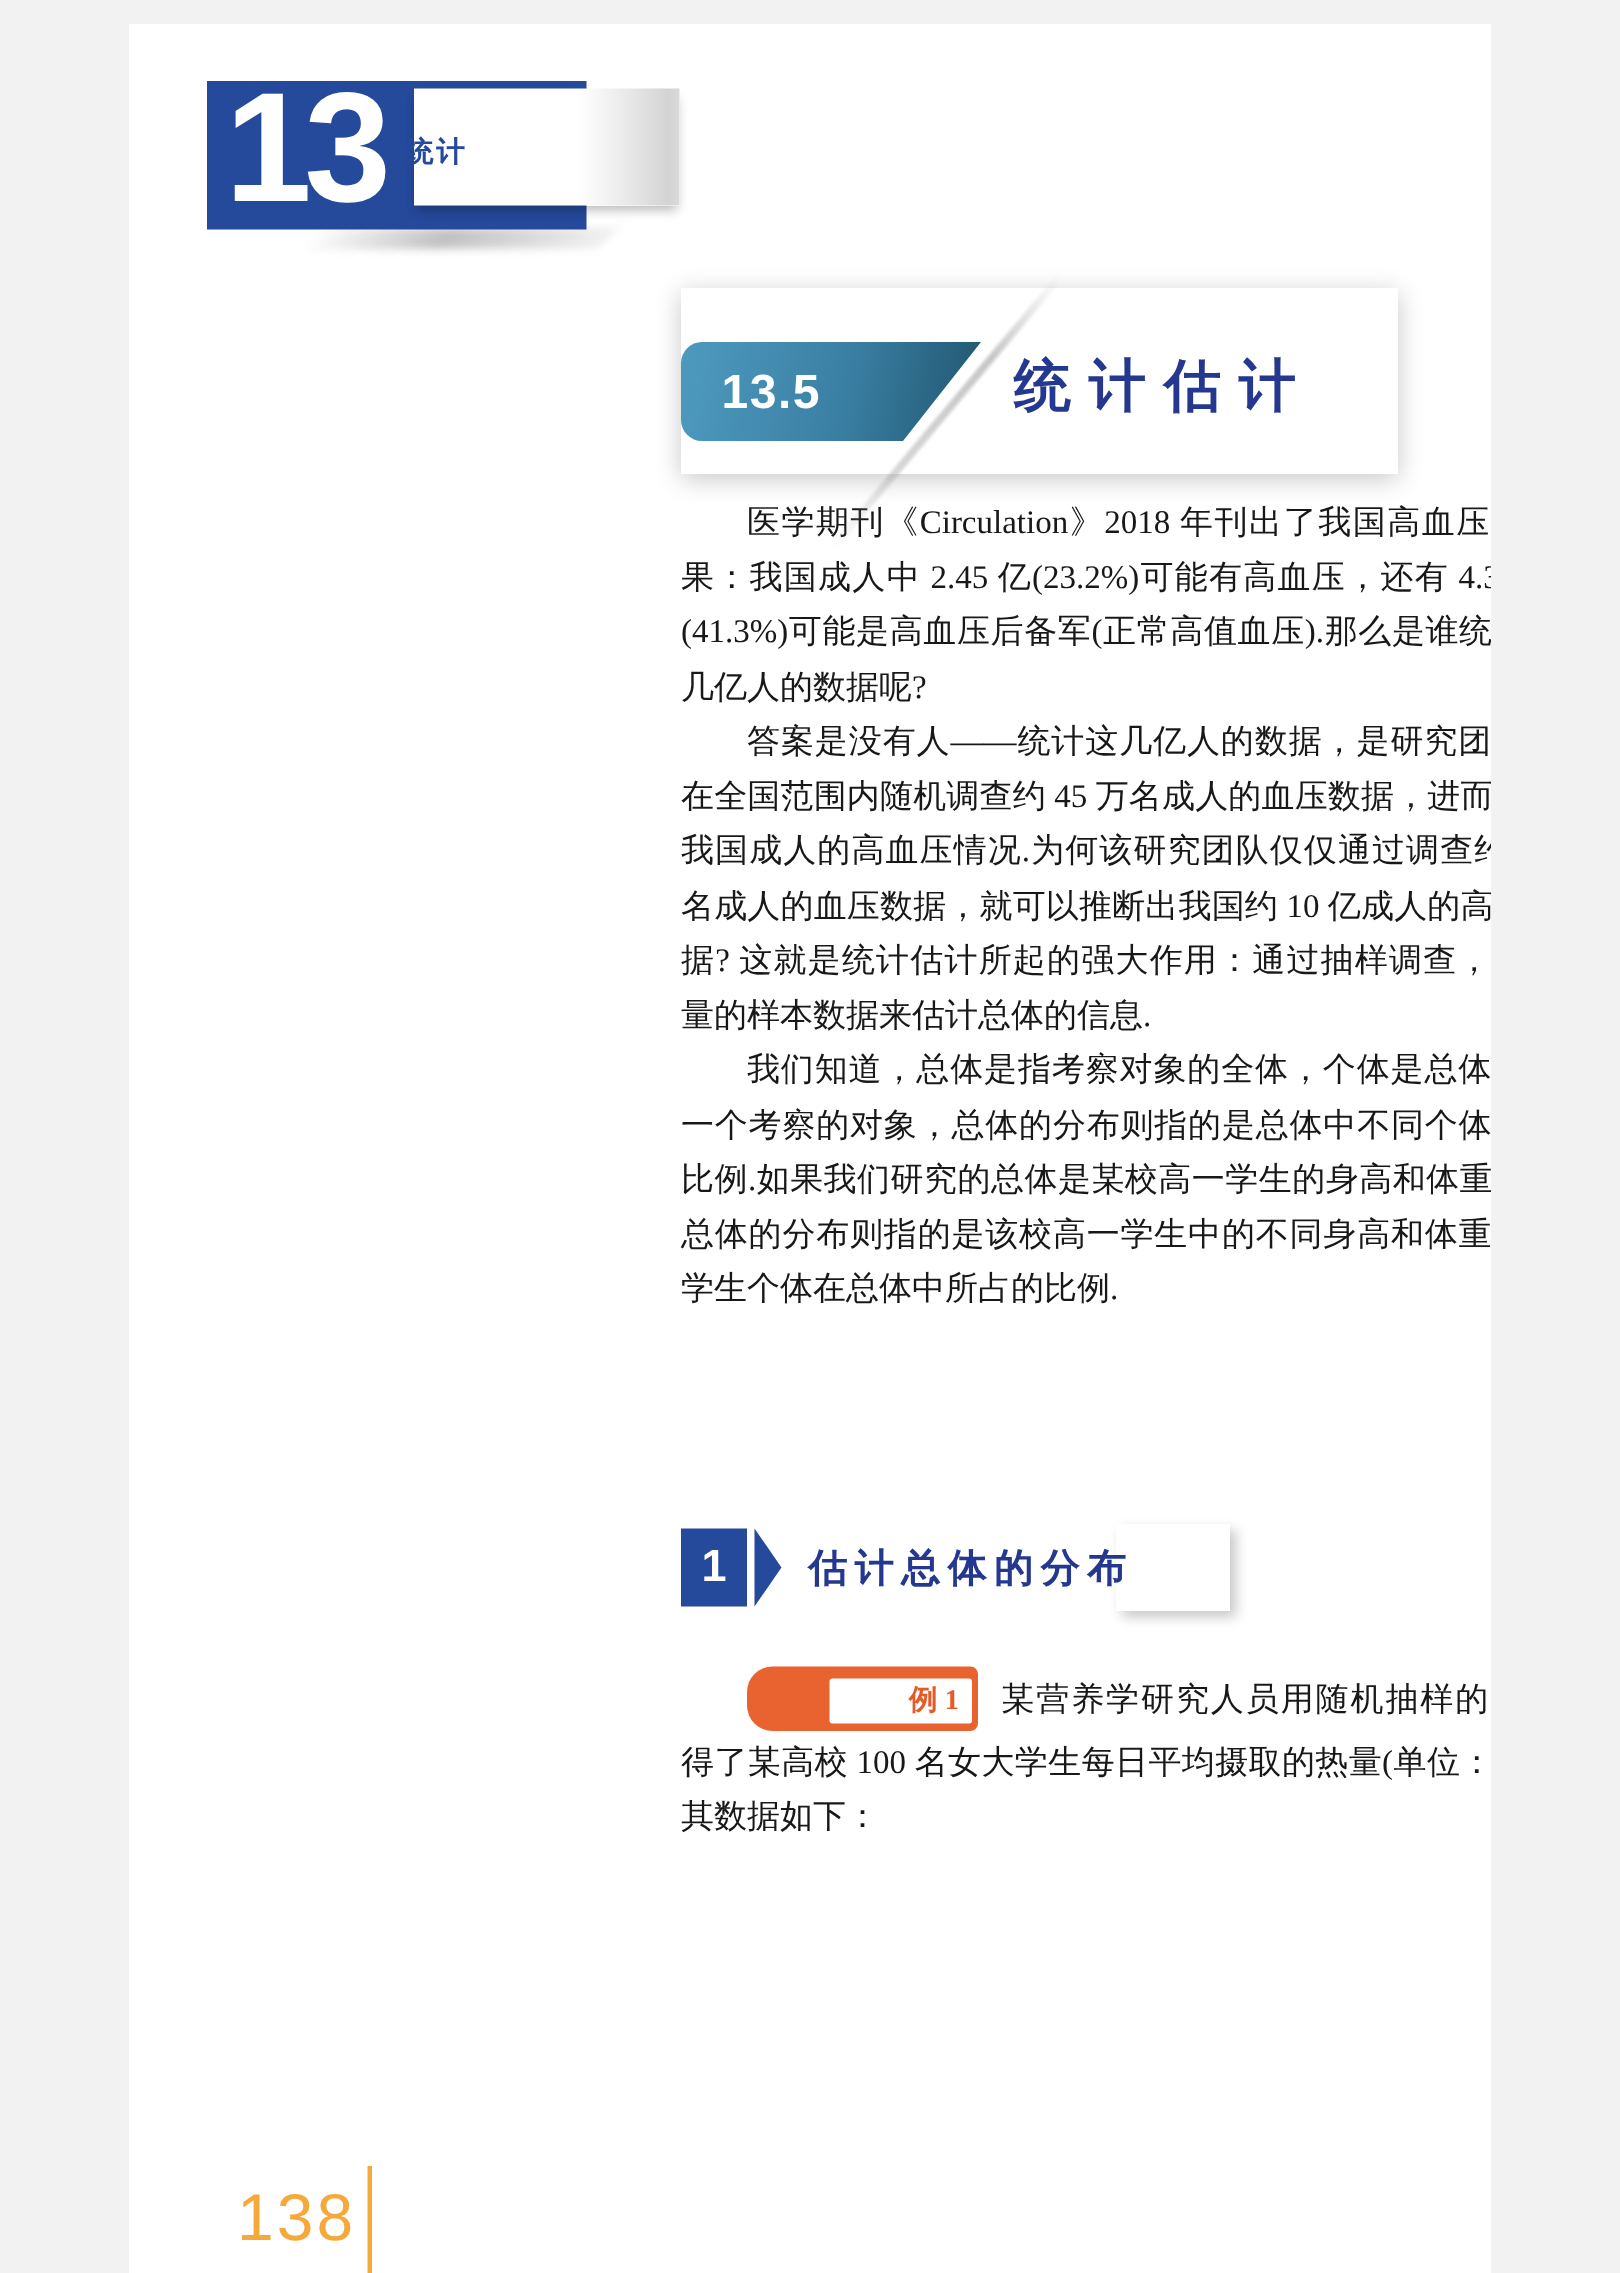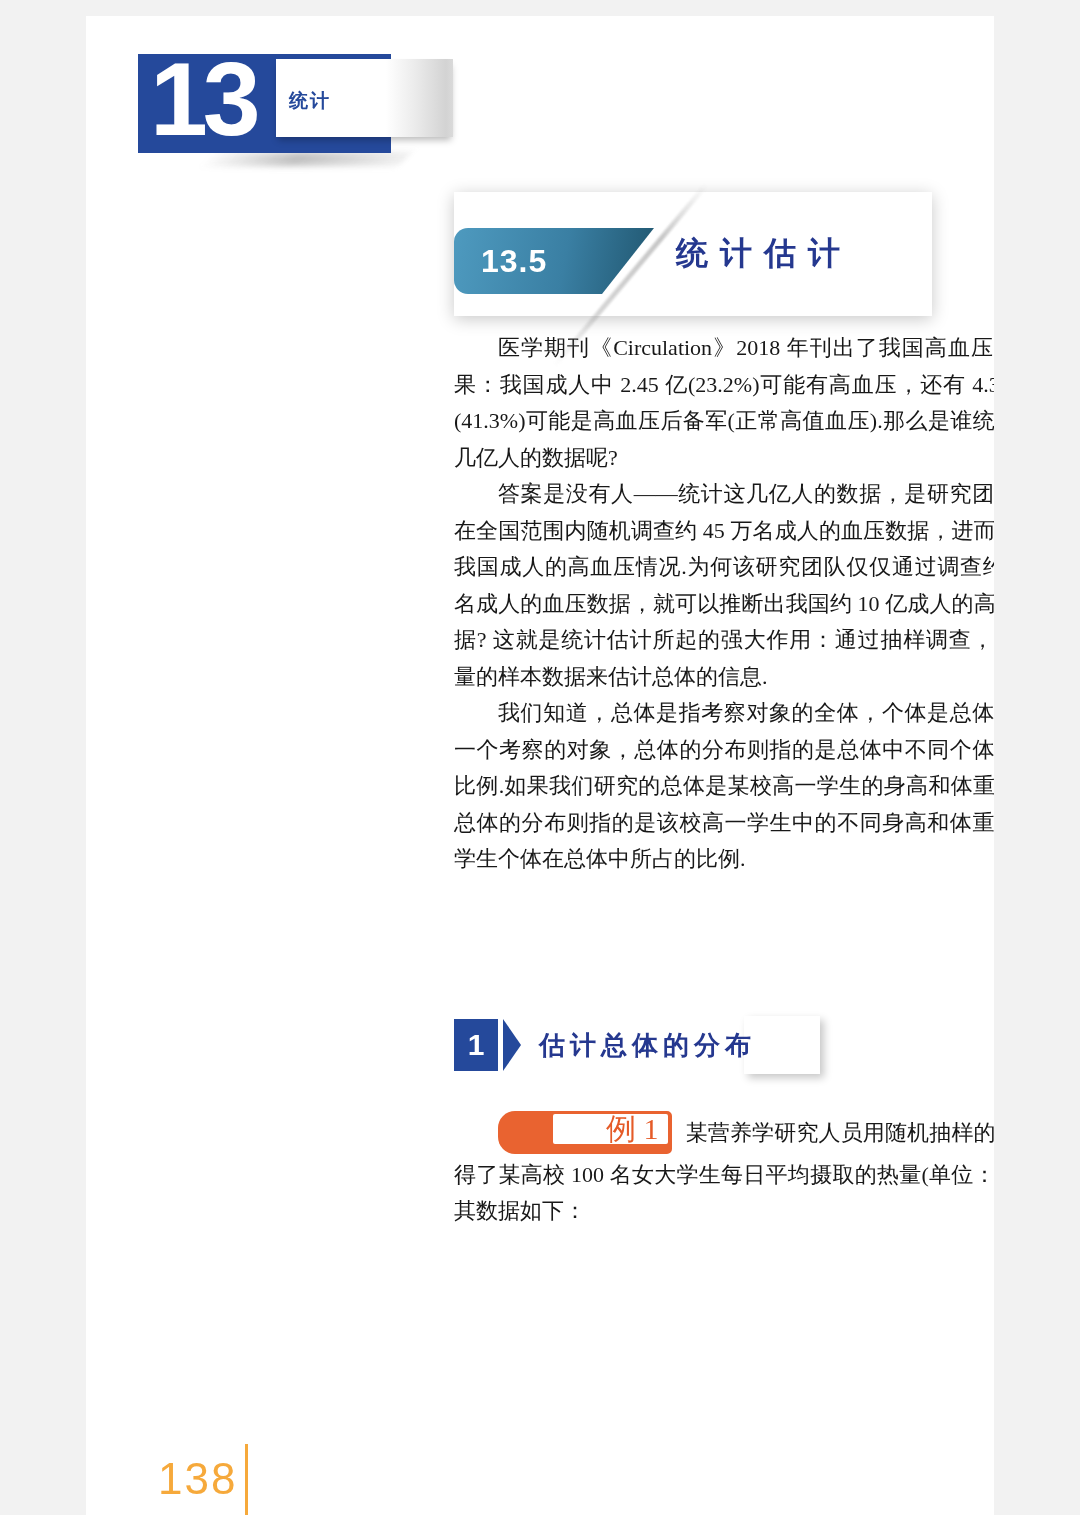--- a/index.html
+++ b/index.html
@@ -22,21 +22,21 @@
     position:absolute;left:64px;top:28px;width:130px;height:110px;z-index:2;
     font-family:"Liberation Sans","DejaVu Sans",sans-serif;
     font-weight:bold;font-size:104px;line-height:110px;color:#ffffff;letter-spacing:-5px;
   }
   .banner-card{
     position:absolute;left:190px;top:43px;width:177px;height:78px;z-index:3;
     background:linear-gradient(to right,#ffffff 0%,#ffffff 62%,#ececec 78%,#d3d3d3 96%,#dadada 100%);
     box-shadow:0 5px 7px -2px rgba(0,0,0,0.28);
   }
   .chapter-label{
-    position:absolute;left:203px;top:72px;z-index:4;
+    position:absolute;left:184px;top:72px;z-index:4;
     font-family:"Liberation Sans","DejaVu Sans",sans-serif;
     font-weight:bold;font-size:19px;color:#25499B;letter-spacing:2px;
   }
   
   .strip-card{
     position:absolute;left:368px;top:176px;width:478px;height:124px;
     background:#ffffff;box-shadow:0 3px 16px rgba(0,0,0,0.22);z-index:1;
   }
   .slash-shadow{
     position:absolute;left:542px;top:141px;width:5px;height:236px;z-index:2;
@@ -50,21 +50,21 @@
     clip-path:polygon(0 0,100% 0,74% 100%,0 100%);
   }
   .badge-135 span{
     display:block;padding-left:27px;line-height:66px;
     font-family:"Liberation Sans","DejaVu Sans",sans-serif;
     font-weight:bold;font-size:32px;color:#ffffff;letter-spacing:1px;
   }
   .section-title{
     position:absolute;left:590px;top:216px;z-index:3;
     font-family:"Liberation Sans","DejaVu Sans",sans-serif;
-    font-weight:bold;font-size:32px;color:#25388F;letter-spacing:12px;white-space:nowrap;
+    font-weight:bold;font-size:38px;color:#25388F;letter-spacing:12px;white-space:nowrap;
   }
   
   .body-block{
     position:absolute;left:368px;width:608px;
     font-size:22px;line-height:36.5px;color:#181818;text-align:justify;
   }
   .body-block p{margin:0;text-indent:2em;}
   #body1{top:314px;}
   #body2{top:1098px;}
   
@@ -95,21 +95,21 @@
   }
   
   .example-p{margin-top:6px;}
   .ex-badge{
     display:inline-block;vertical-align:middle;transform:translateY(-3px);
     background:#E96330;border-radius:17px 5px 5px 17px;
     padding:3px 4px 3px 11px;margin-right:14px;
   }
   .ex-badge-inner{
     display:inline-block;background:#ffffff;border-radius:2px;
-    padding:1px 9px;color:#E55B28;font-weight:normal;font-size:30px;line-height:28px;
+    padding:1px 9px;color:#E55B28;font-weight:bold;font-size:19px;line-height:28px;
     font-family:"Liberation Serif","DejaVu Serif",serif;white-space:nowrap;
   }
   
   .page-number{
     position:absolute;left:72px;top:1438px;
     font-family:"Liberation Sans","DejaVu Sans",sans-serif;
     font-size:44px;color:#F6A93B;letter-spacing:2px;text-align:right;
   }
   .page-rule{
     position:absolute;left:159px;top:1428px;width:3px;height:87px;

